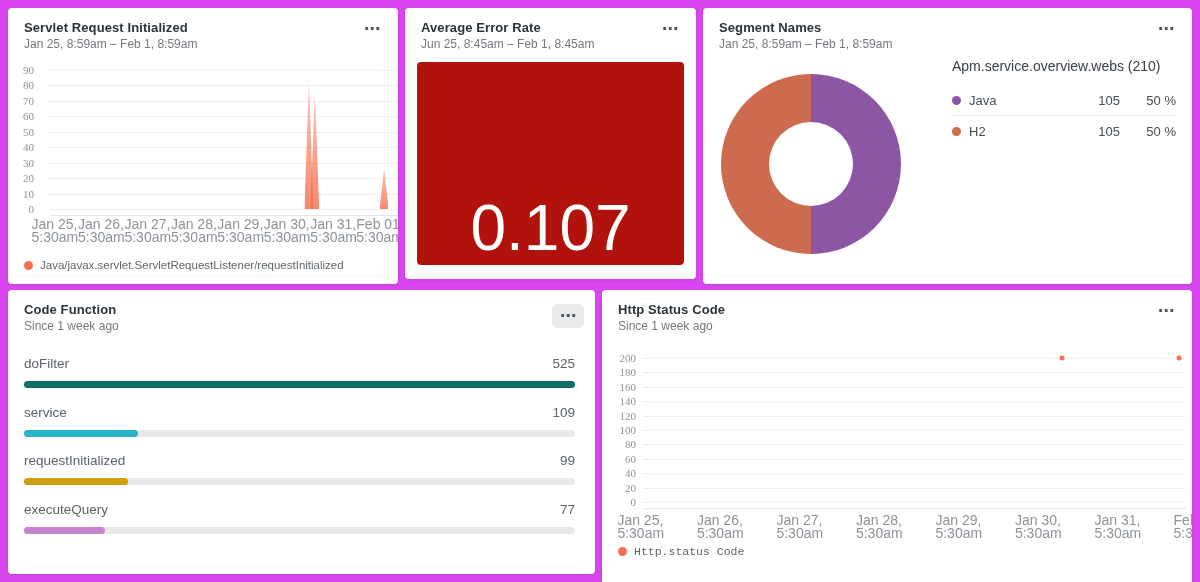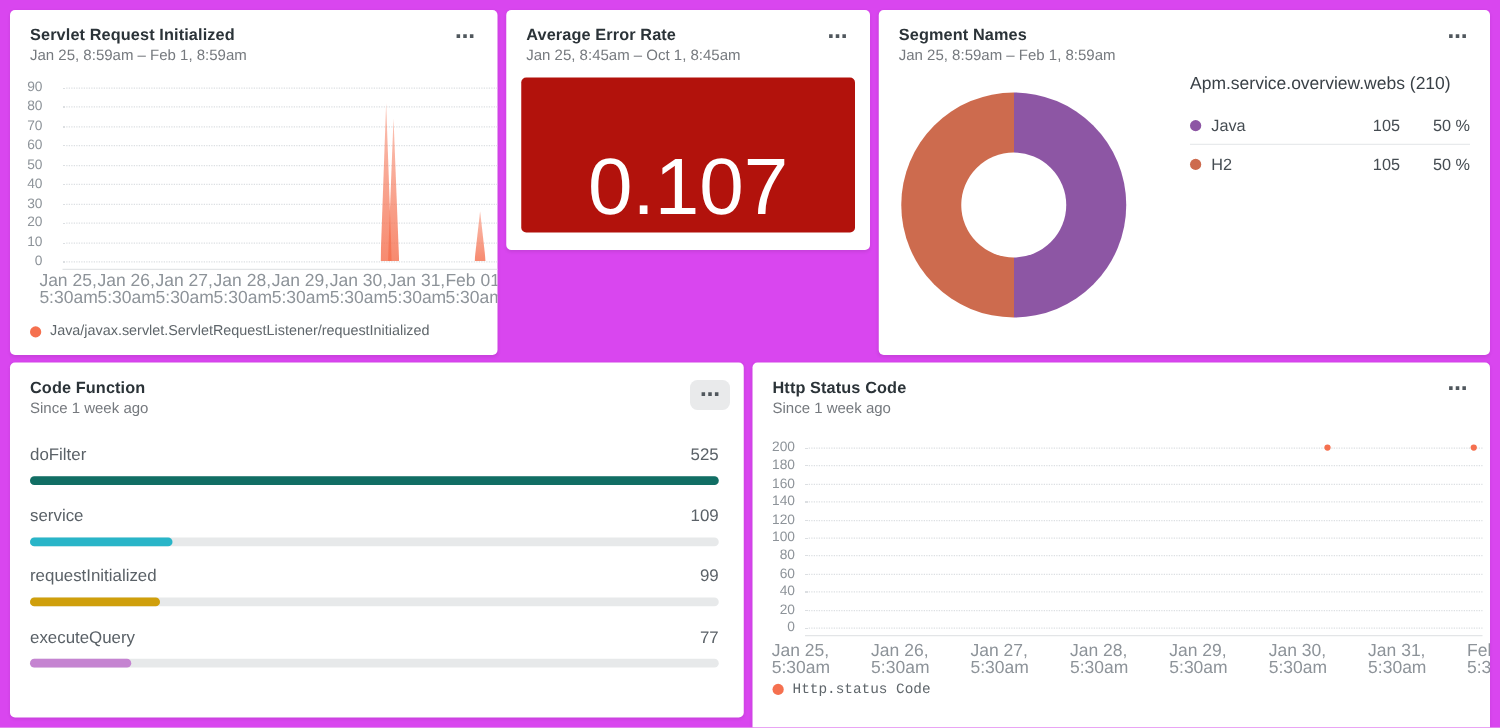--- a/index.html
+++ b/index.html
@@ -1,41 +1,41 @@
 <!DOCTYPE html>
 <html><head>
 <meta charset="utf-8">
 <style>
   html,body{margin:0;padding:0;}
   body{font-family:"Liberation Sans", sans-serif; background:#f0f1f2;}
   .stage{position:relative; width:1200px; height:582px; background:#d946ef; overflow:hidden;}
   .panel{position:absolute; background:#ffffff; border-radius:4px; box-shadow:0 1px 3px rgba(0,0,0,0.09); overflow:hidden;}
   .p1{left:8px;   top:8px;   width:390px; height:276px;}
-  .p2{left:405px; top:8px;   width:291px; height:192px;}
+  .p2{left:405px; top:8px;   width:291px; height:271px;}
   .p3{left:703px; top:8px;   width:489px; height:276px;}
   .p4{left:8px;   top:290px; width:587px; height:284px;}
   .p5{left:602px; top:290px; width:590px; height:332px;}
 
   .ptitle{position:absolute; left:16px; top:12px; font-size:13px; font-weight:700; color:#2b3338; letter-spacing:.1px;}
   .psub{position:absolute; left:16px; top:29px; font-size:12px; color:#75797e;}
   .menu{position:absolute; top:12px; right:14px; border:none; background:none; color:#50575d; font-size:16px; font-weight:700; line-height:14px; padding:2px 4px; cursor:pointer; font-family:"DejaVu Sans", sans-serif;}
   .p4 .menu{background:#e9eaeb; border-radius:6px; top:14px; right:11px; padding:5px 8px;}
 
   
   .yaxis,.plot,.xaxis{position:absolute;}
   .p1 .yaxis{left:0px;  top:62px; width:26px; height:139px;}
   .p1 .plot {left:42px; top:62px; width:348px; height:139px;}
   .p1 .xaxis{left:42px; top:210px; width:348px; height:28px;}
   .p1 .legend{top:251px;}
   .p5 .yaxis{left:0px;  top:68px; width:34px; height:144px;}
   .p5 .plot {left:42px; top:68px; width:542px; height:144px;}
   .p5 .xaxis{left:42px; top:224px; width:542px; height:28px;}
   .p5 .legend{top:255px;font-family:Liberation Mono, monospace;}
 
-  .ytick{position:absolute; right:0; width:100%; text-align:right; font-size:11px; color:#8d9399; line-height:12px;}
+  .ytick{position:absolute; right:0; width:100%; text-align:right; font-size:11px; color:#8d9399; line-height:12px;font-family:Liberation Serif, serif;}
   .gridline{position:absolute; left:0; right:0; height:0; border-top:1px dotted #dcdfe2;}
   .axisline{position:absolute; left:0; right:0; bottom:-7px; border-top:1px solid #e3e5e7;}
   .xtick{position:absolute; top:0; transform:translateX(-50%); text-align:left; font-size:14px; color:#8d9399; line-height:13px; white-space:nowrap;}
   .spike{position:absolute; bottom:0; width:9px; transform:translateX(-50%); clip-path:polygon(50% 0,100% 100%,0 100%);}
   .dot{position:absolute; width:5px; height:5px; border-radius:50%; transform:translate(-50%,-50%);}
   .legend{position:absolute; left:16px; display:flex;}
   .litem{display:flex; align-items:center; gap:7px; cursor:pointer;}
   .ldot{width:9px; height:9px; border-radius:50%; flex:none;}
   .ltext{font-size:11.5px; color:#5f666b;}
 
@@ -137,21 +137,21 @@
     <div class="legend">
         <div class="litem">
           <div class="ldot" style="background: rgb(245, 112, 79);"></div>
           <div class="ltext">Java/javax.servlet.ServletRequestListener/requestInitialized</div>
         </div>
       </div>
   </section>
 
   <section class="panel p2">
     <div class="ptitle">Average Error Rate</div>
-    <div class="psub">Jan 25, 8:45am – Oct 1, 8:45am</div>
+    <div class="psub">Jun 25, 8:45am – Feb 1, 8:45am</div>
     <button class="menu">⋯</button>
     <div class="tile" id="error-tile" style="background: rgb(178, 18, 12);">
       <span class="bignum">0.107</span>
     </div>
   </section>
 
   <section class="panel p3">
     <div class="ptitle">Segment Names</div>
     <div class="psub">Jan 25, 8:59am – Feb 1, 8:59am</div>
     <button class="menu">⋯</button>

